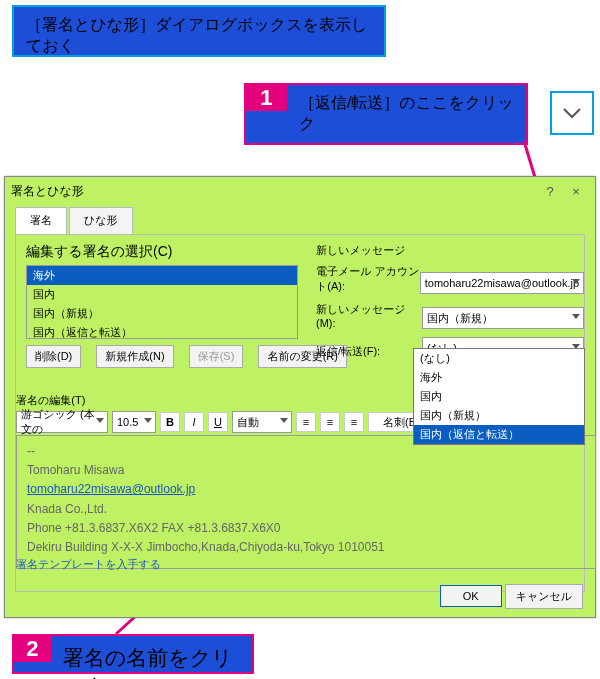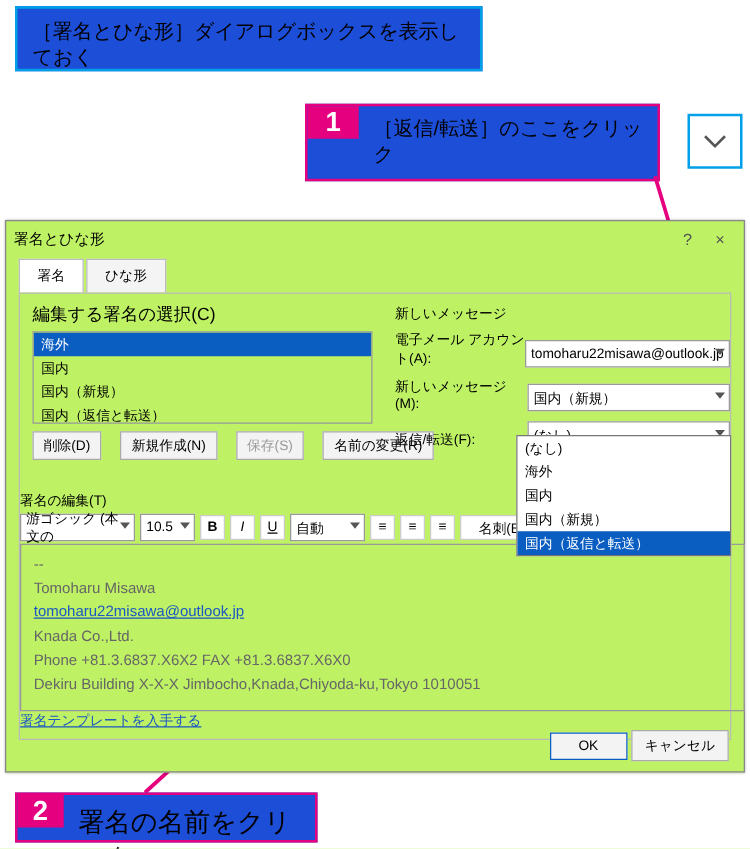--- a/index.html
+++ b/index.html
@@ -37,21 +37,21 @@
   .dropdown{position:absolute;left:397px;top:113px;width:170px;border:1px solid #777;background:#fff;z-index:5}
   .dropdown .opt{padding:2px 6px;font-size:11px}
   .dropdown .opt.sel{background:#0a5ec2;color:#fff}
   .edit-label{position:absolute;left:0;top:158px;font-size:11px}
   .toolbar{position:absolute;left:0;top:176px;display:flex;align-items:center;gap:4px}
   .toolbar .combo{border:1px solid #999;height:18px;padding:1px 4px;font-size:11px;display:flex;align-items:center;position:relative;background:#fff}
   .toolbar .combo:after{content:"";position:absolute;right:3px;top:6px;border-left:4px solid transparent;border-right:4px solid transparent;border-top:5px solid #555}
   .toolbar .ico{width:18px;height:18px;border:1px solid #ccc;display:flex;align-items:center;justify-content:center;font-size:11px;background:#fff}
   .editor{position:absolute;left:0;top:200px;width:558px;height:120px;border:1px solid #999;padding:6px 10px;font-size:12px;color:#666;line-height:1.6}
   .editor a{color:#1a56c4;text-decoration:underline}
-  .tmpl-link{position:absolute;left:0;top:334px;font-size:11px;color:#1a56c4;text-decoration:underline}
+  .tmpl-link{position:absolute;left:0;top:322px;font-size:11px;color:#1a56c4;}
   .dlg-buttons{position:absolute;right:12px;bottom:8px}
   .chev-box{position:absolute;left:550px;top:91px;width:40px;height:40px;border:2px solid #00a0e9;display:flex;align-items:center;justify-content:center}
   .chev-box svg{width:20px;height:14px}
   svg.arrow{position:absolute;pointer-events:none}
   .muted{color:#999}
 </style>
 </head>
 <body>
 
 <div class="callout callout1">

